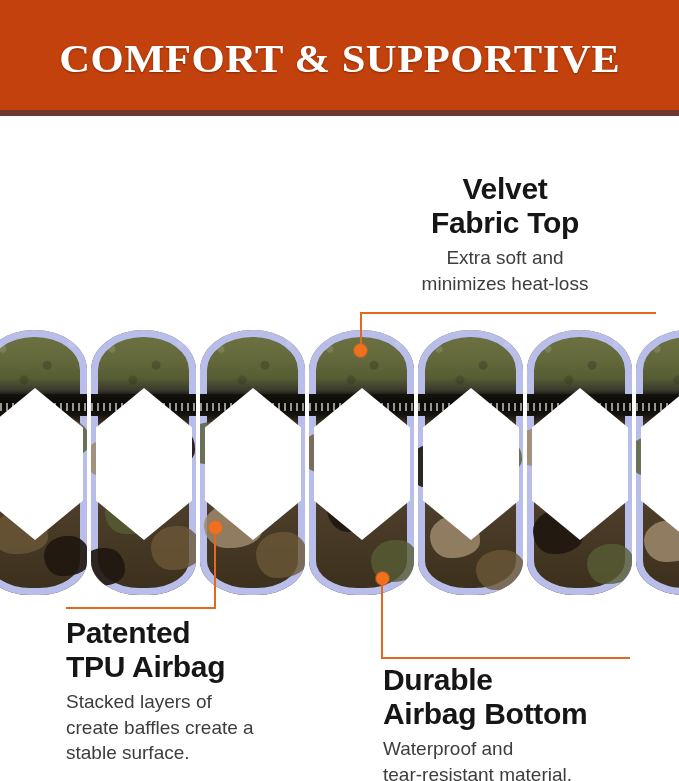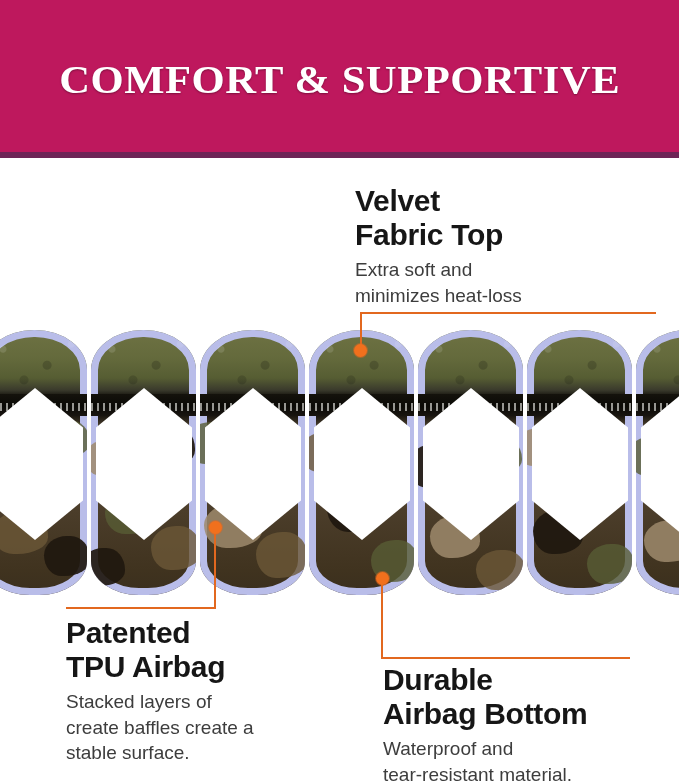--- a/index.html
+++ b/index.html
@@ -7,22 +7,22 @@
   body{
     width:679px;height:781px;
     background:#ffffff;
     font-family:"Liberation Sans", sans-serif;
     overflow:hidden;
     position:relative;
   }
 
   
   .header-banner{
-    position:absolute;left:0;top:0;width:679px;height:158px;
-    background:#be185d;
+    position:absolute;left:0;top:0;width:679px;height:116px;
+    background:#c2410c;
     display:flex;align-items:center;justify-content:center;
   }
   .header-banner::after{
     content:"";position:absolute;left:0;bottom:0;width:100%;height:6px;
     background:#2c3050;opacity:.55;
   }
   .header-title{
     color:#ffffff;
     font-family:"Liberation Serif", serif;
     font-size:41px;
@@ -105,21 +105,21 @@
   }
   .callout .desc{
     color:#3d3d3d;
     font-weight:400;
     font-size:19px;
     line-height:1.34;
     margin-top:5px;
     white-space:pre-line;
   }
 
-  .callout-velvet{left:355px;top:184px;width:300px;}
+  .callout-velvet{left:355px;top:172px;width:300px;text-align:center;}
   .callout-tpu{left:66px;top:616px;width:300px;}
   .callout-bottom{left:383px;top:663px;width:296px;}
 
   
   .lead{position:absolute;background:#e2681f;}
   .lead.v{width:2px;}
   .lead.h{height:2px;}
   .dot{
     position:absolute;width:13px;height:13px;border-radius:50%;
     background:#f1701d;

